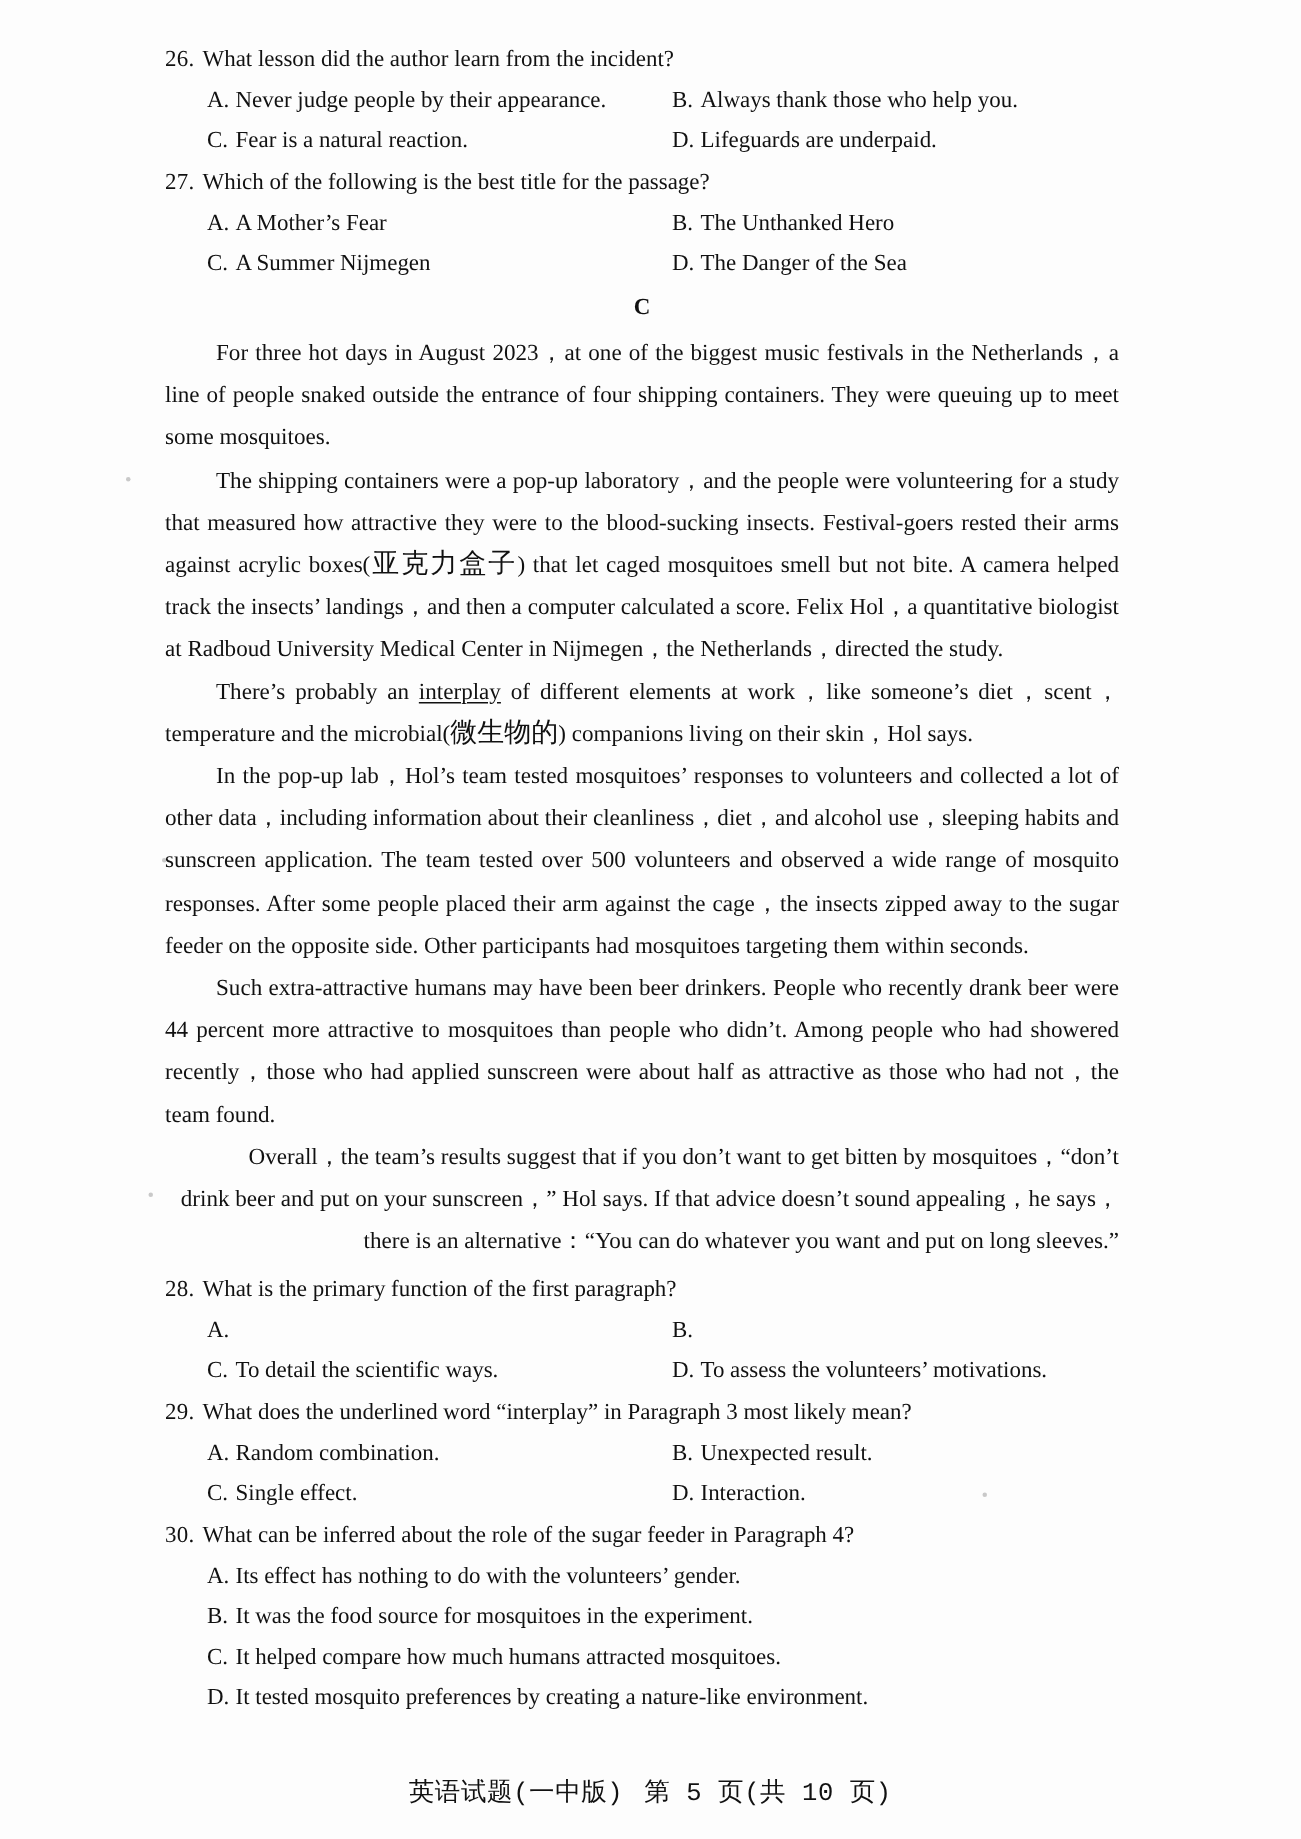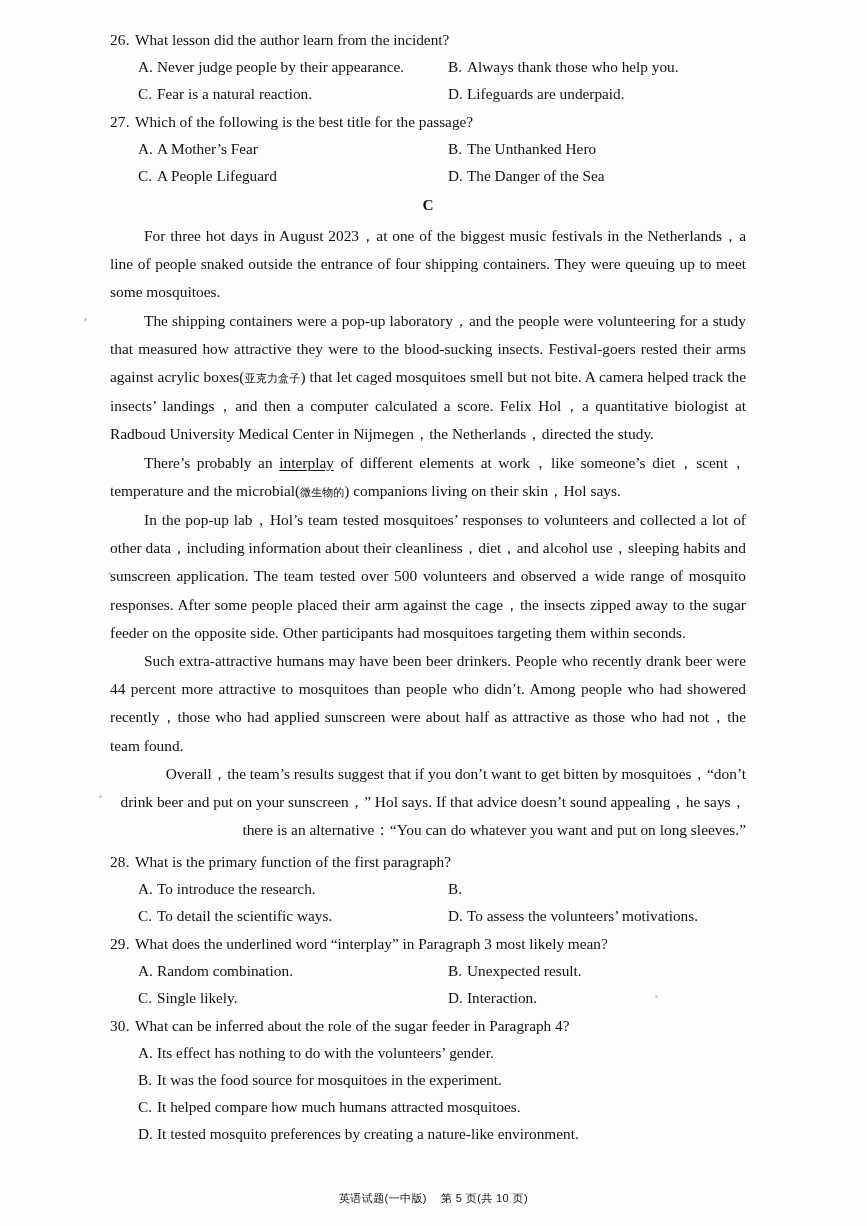--- a/index.html
+++ b/index.html
@@ -92,39 +92,39 @@
   }
   .passage p:last-child {
     text-align: right;
   }
   .underlined {
     text-decoration: underline;
     text-underline-offset: 2px;
     margin-top: 48px;
   }
   .cn {
-    font-family: Liberation Serif, serif;
-    font-size: 11px;
+    font-family: Liberation Mono, monospace;
+    font-size: 18px;
   }
 
   .gap-sm { height: 4px; }
 
   
   .footer {
     position: absolute;
     left: 0;
     right: 0;
     bottom: 20px;
     text-align: center;
     font-size: 14.5px;
     letter-spacing: 0.4px;
   }
   .footer .cnf {
-    font-family: Liberation Sans, sans-serif;
-    font-size: 11px;
+    font-family: Liberation Mono, monospace;
+    font-size: 17px;
   }
   .footer .pg {
     margin-left: 14px;
   }
 
   
   .speck {
     position: absolute;
     background: #c9c9c9;
     border-radius: 50%;
@@ -181,21 +181,21 @@
           <span class="opt-text">A Mother’s Fear</span>
         </div>
         <div class="opt col-b">
           <span class="opt-letter">B.</span>
           <span class="opt-text">The Unthanked Hero</span>
         </div>
       </div>
       <div class="opt-row">
         <div class="opt col-a">
           <span class="opt-letter">C.</span>
-          <span class="opt-text">A People Lifeguard</span>
+          <span class="opt-text">A Summer Nijmegen</span>
         </div>
         <div class="opt col-b">
           <span class="opt-letter">D.</span>
           <span class="opt-text">The Danger of the Sea</span>
         </div>
       </div>
     </div>
 
     <div class="section-label">C</div>
 
@@ -217,21 +217,20 @@
     <div class="gap-sm"></div>
 
     <div class="question">
       <div class="q-stem">
         <span class="q-num">28.</span>
         <span class="q-text">What is the primary function of the first paragraph?</span>
       </div>
       <div class="opt-row">
         <div class="opt col-a">
           <span class="opt-letter">A.</span>
-          <span class="opt-text">To introduce the research.</span>
         </div>
         <div class="opt col-b">
           <span class="opt-letter">B.</span>
         </div>
       </div>
       <div class="opt-row">
         <div class="opt col-a">
           <span class="opt-letter">C.</span>
           <span class="opt-text">To detail the scientific ways.</span>
         </div>
@@ -253,21 +252,21 @@
           <span class="opt-text">Random combination.</span>
         </div>
         <div class="opt col-b">
           <span class="opt-letter">B.</span>
           <span class="opt-text">Unexpected result.</span>
         </div>
       </div>
       <div class="opt-row">
         <div class="opt col-a">
           <span class="opt-letter">C.</span>
-          <span class="opt-text">Single likely.</span>
+          <span class="opt-text">Single effect.</span>
         </div>
         <div class="opt col-b">
           <span class="opt-letter">D.</span>
           <span class="opt-text">Interaction.</span>
         </div>
       </div>
     </div>
 
     <div class="question">
       <div class="q-stem">

